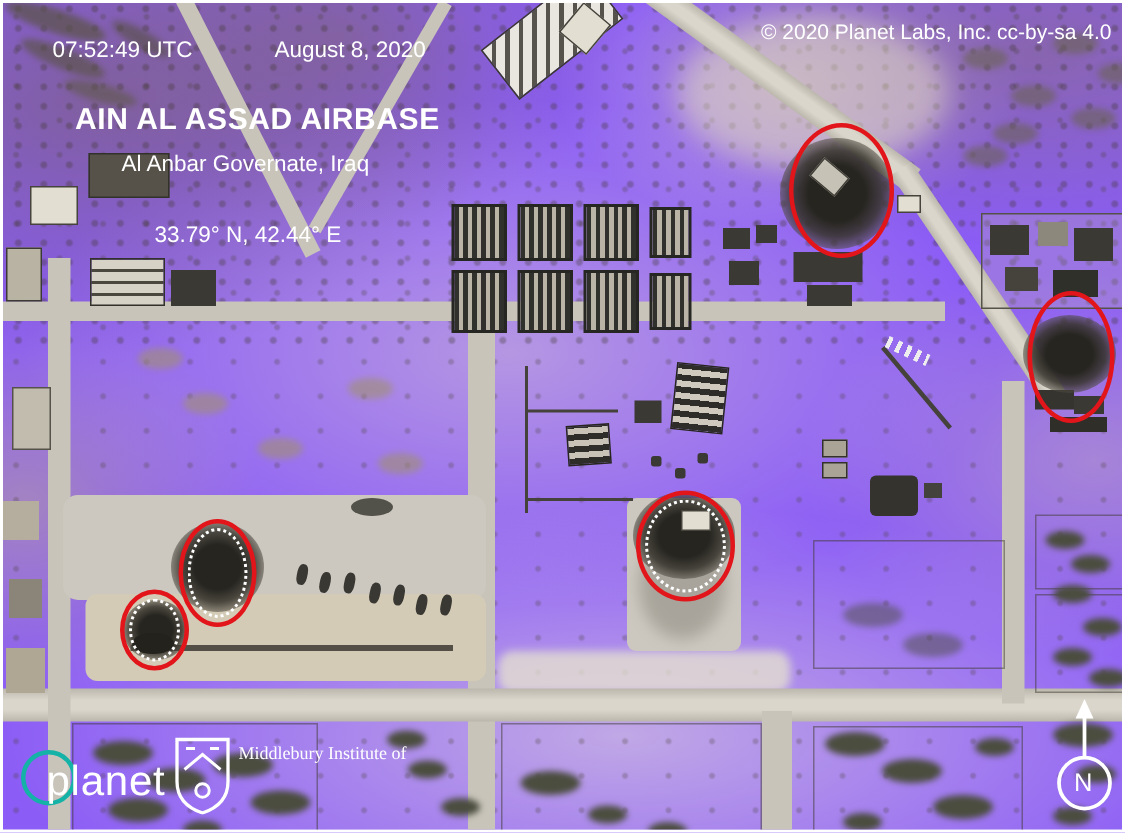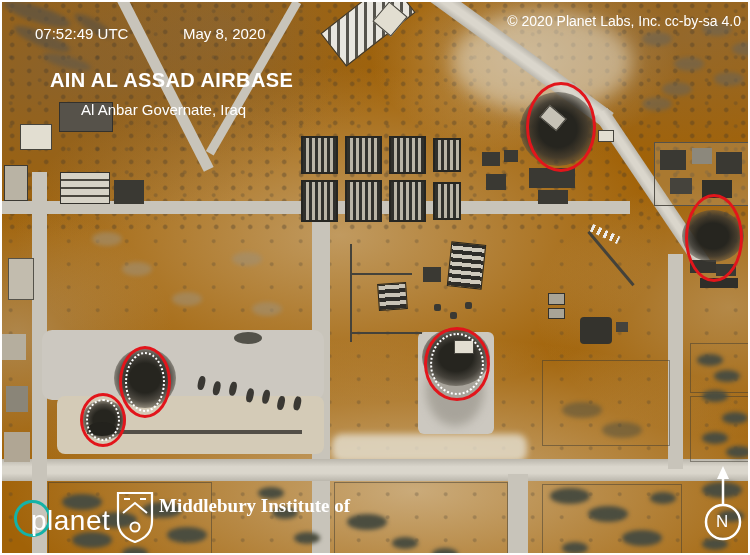--- a/index.html
+++ b/index.html
@@ -1,16 +1,16 @@
 <!DOCTYPE html>
 <html><head>
 <meta charset="utf-8">
 <style>
   html,body{margin:0;padding:0;background:#fff;font-family:"Liberation Sans",sans-serif;}
-  #scene{position:relative;width:750px;height:555px;background:#a16207;overflow:hidden;border:2px solid #fff;box-sizing:border-box;}
+  #scene{position:relative;width:750px;height:555px;background:#8b5cf6;overflow:hidden;border:2px solid #fff;box-sizing:border-box;}
   .f{position:absolute;box-sizing:border-box;}
   
   .tones{left:0;top:0;width:750px;height:555px;
     background:
       radial-gradient(ellipse 420px 260px at 8% 12%, rgba(118,98,76,.5), transparent 65%),
       radial-gradient(ellipse 300px 200px at 30% 4%, rgba(125,105,82,.4), transparent 65%),
       radial-gradient(ellipse 420px 200px at 92% 6%, rgba(133,112,88,.45), transparent 65%),
       radial-gradient(ellipse 260px 160px at 70% 10%, rgba(222,212,192,.5), transparent 60%),
       radial-gradient(ellipse 500px 260px at 45% 42%, rgba(231,222,203,.45), transparent 65%),
       radial-gradient(ellipse 600px 220px at 55% 88%, rgba(236,230,216,.55), transparent 70%),
@@ -38,21 +38,21 @@
   .sub{font-size:15px;}
   .meta{font-size:15px;}
   .copy{font-size:14px;}
   
   .strike-circle{position:absolute;border:3.5px solid #e2151b;border-radius:50%;box-sizing:border-box;}
   .dotted-inner{position:absolute;inset:3px;border:2px dotted rgba(255,255,255,.92);border-radius:50%;box-sizing:border-box;}
   
   .planet-ring{width:37px;height:37px;border:3px solid #14b2a7;border-radius:50%;background:transparent;}
   .planet-word{font-size:28px;color:#fff;letter-spacing:.5px;}
   .inst{color:#fff;font-family:"Liberation Serif",serif;}
-  .inst-l1,.inst-l2{font-size:19px;font-weight:700;}
+  .inst-l1,.inst-l2{font-size:12px;font-weight:400;}
   .inst-l3{font-size:9px;font-style:italic;margin-top:2px;}
 </style>
 </head>
 <body>
 
 <div id="scene">
 
   <div class="f tones"></div>
   <div class="f speckle-all"></div>
   <div class="f speckle-top"></div>
@@ -171,24 +171,25 @@
       </div>
       <div class="strike-circle" style="left: 117px; top: 344px; width: 52px; height: 72px; border-color: rgb(226, 21, 27);">
         <div class="dotted-inner" style="border-color: rgb(255, 255, 255);"></div>
       </div>
       <div class="strike-circle" style="left: 78px; top: 391px; width: 46px; height: 54px; border-color: rgb(226, 21, 27);">
         <div class="dotted-inner" style="border-color: rgb(255, 255, 255);"></div>
       </div>
     </div>
 
   <div class="f ovl meta" style="left:33px;top:23px">07:52:49 UTC</div>
-  <div class="f ovl meta" style="left:181px;top:23px">May 8, 2020</div>
+  <div class="f ovl meta" style="left:181px;top:23px">August 8, 2020</div>
   <div class="f ovl copy" style="right:7px;top:11px">© 2020 Planet Labs, Inc. cc-by-sa 4.0</div>
   <div class="f ovl title" style="left:48px;top:67px">AIN AL ASSAD AIRBASE</div>
   <div class="f ovl sub" style="left:79px;top:99px">Al Anbar Governate, Iraq</div>
+  <div class="f ovl sub" style="left:101px;top:146px">33.79° N, 42.44° E</div>
 
   <div class="f planet-ring" style="left: 12px; top: 498px; border-color: rgb(20, 178, 167);"></div>
   <div class="f ovl planet-word" style="left:29px;top:503px">planet</div>
 
   <svg class="f" style="left:113px;top:489px" width="40" height="52" viewBox="0 0 40 52">
     <path d="M3 2 H37 V30 C37 42 29 48 20 51 C11 48 3 42 3 30 Z" fill="none" stroke="#fff" stroke-width="2.2"></path>
     <path d="M8 22 L20 12 L32 22" fill="none" stroke="#fff" stroke-width="2"></path>
     <circle cx="20" cy="36" r="4.5" fill="none" stroke="#fff" stroke-width="2"></circle>
     <path d="M9 8 h6 M25 8 h6" stroke="#fff" stroke-width="2"></path>
   </svg>

